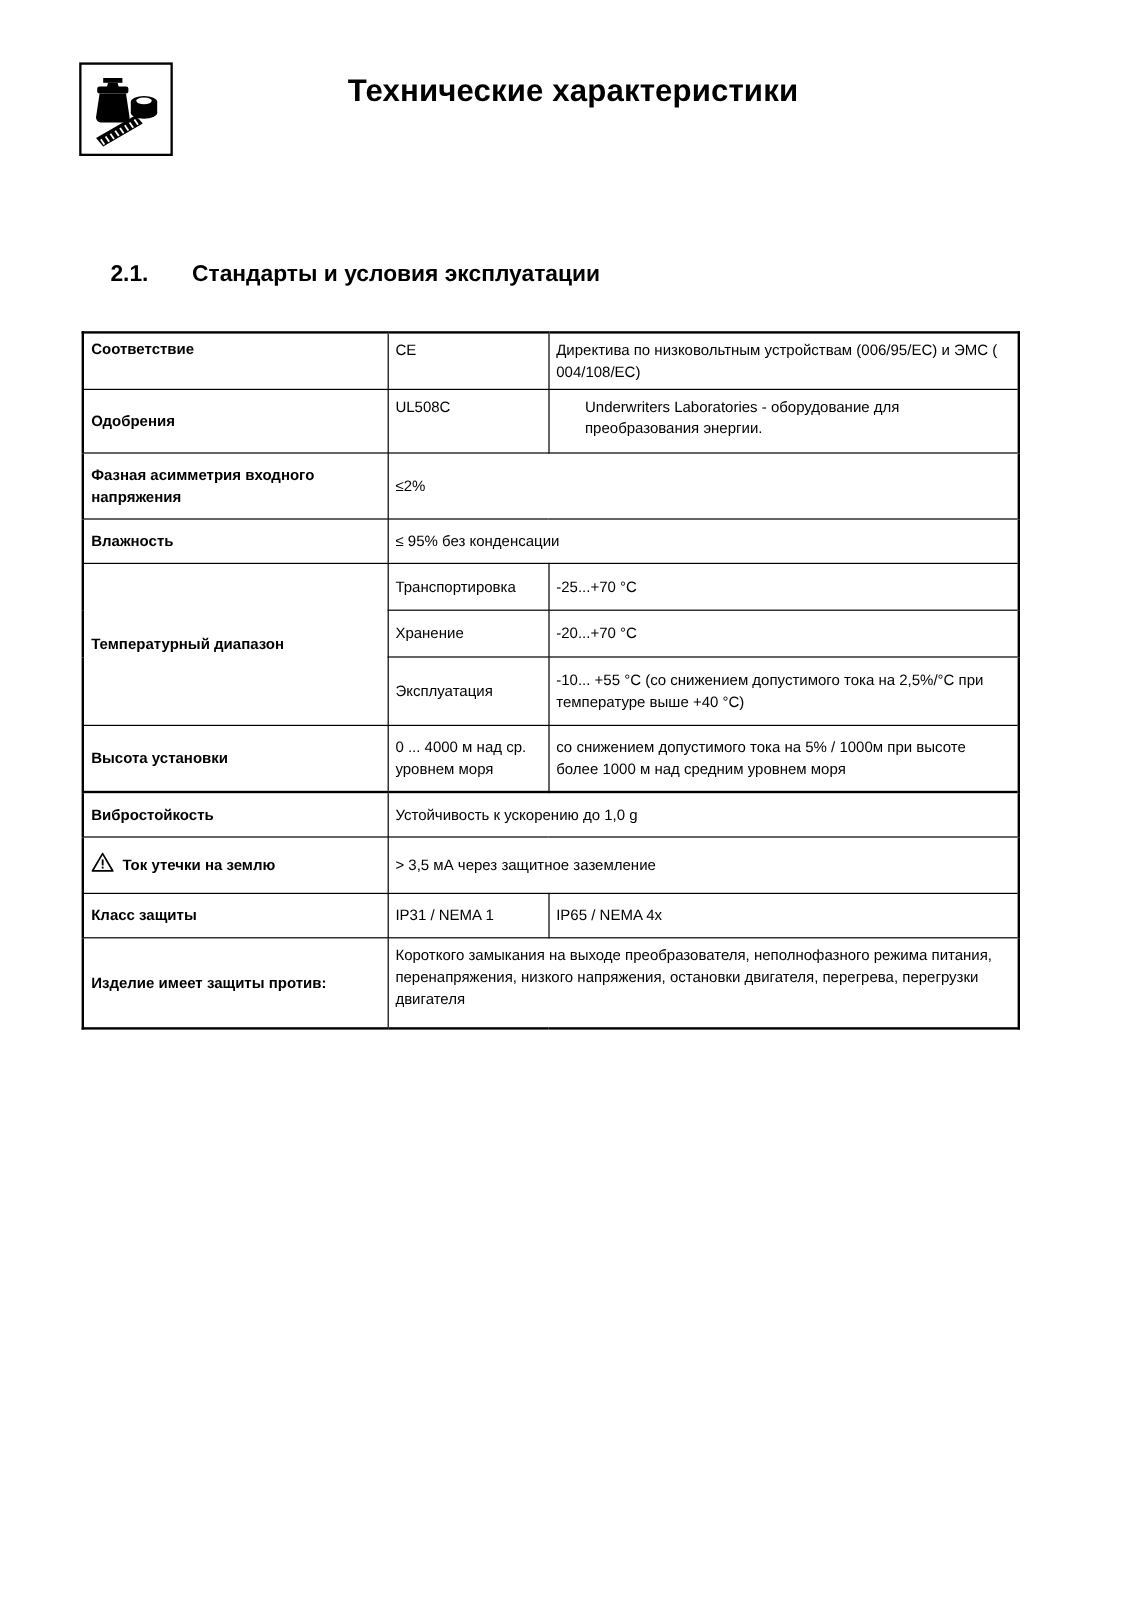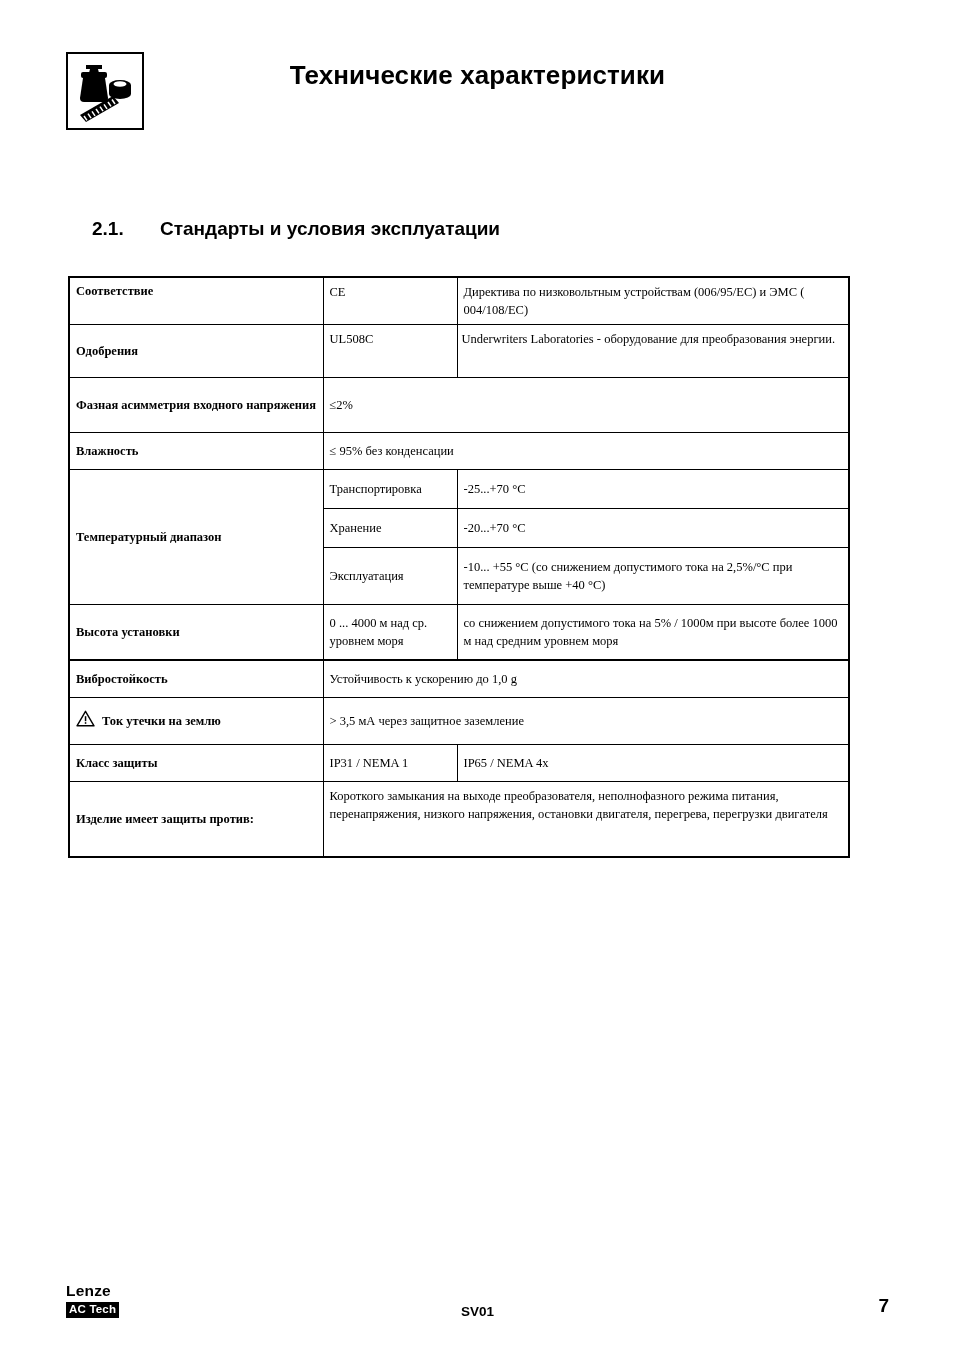--- a/index.html
+++ b/index.html
@@ -88,33 +88,32 @@
     width: 780px;
     border-collapse: collapse;
     table-layout: fixed;
   }
   .spec-table td {
     border: 1px solid #000;
     padding: 0;
     vertical-align: middle;
     font-size: 12.5px;
     line-height: 1.45;
-    font-family: Liberation Serif, serif;
   }
   .spec-table td.lbl {
     font-weight: bold;
     padding: 4px 0 4px 6px;
     font-size: 12.5px;
   }
   .spec-table td.val {
     font-weight: normal;
     padding: 5px 5px 5px 6px;
   }
   .spec-table td.val-indent {
-    padding-left: 4px;
+    padding-left: 30px;
   }
   .spec-table td.top {
     vertical-align: top;
   }
 
   .col-a { width: 254px; }
   .col-b { width: 134px; }
   .col-c { width: 392px; }
 
   .thick-top {
@@ -309,22 +308,14 @@
       </tr>
 
       <tr>
         <td class="lbl table-outer-left table-outer-bottom" style="height:66px">Изделие имеет защиты против:</td>
         <td class="val top table-outer-right table-outer-bottom" colspan="2">Короткого замыкания на выходе преобразователя,  неполнофазного режима питания, перенапряжения, низкого напряжения, остановки двигателя, перегрева, перегрузки двигателя</td>
       </tr>
 
     </tbody>
   </table>
 
-  <div class="footer">
-    <div class="logo">
-      <div class="logo-main">Lenze</div>
-      <span class="logo-sub">AC Tech</span>
-    </div>
-    <div class="footer-center">SV01</div>
-    <div class="footer-page">7</div>
-  </div>
 
 </div>
 
 </body></html>

